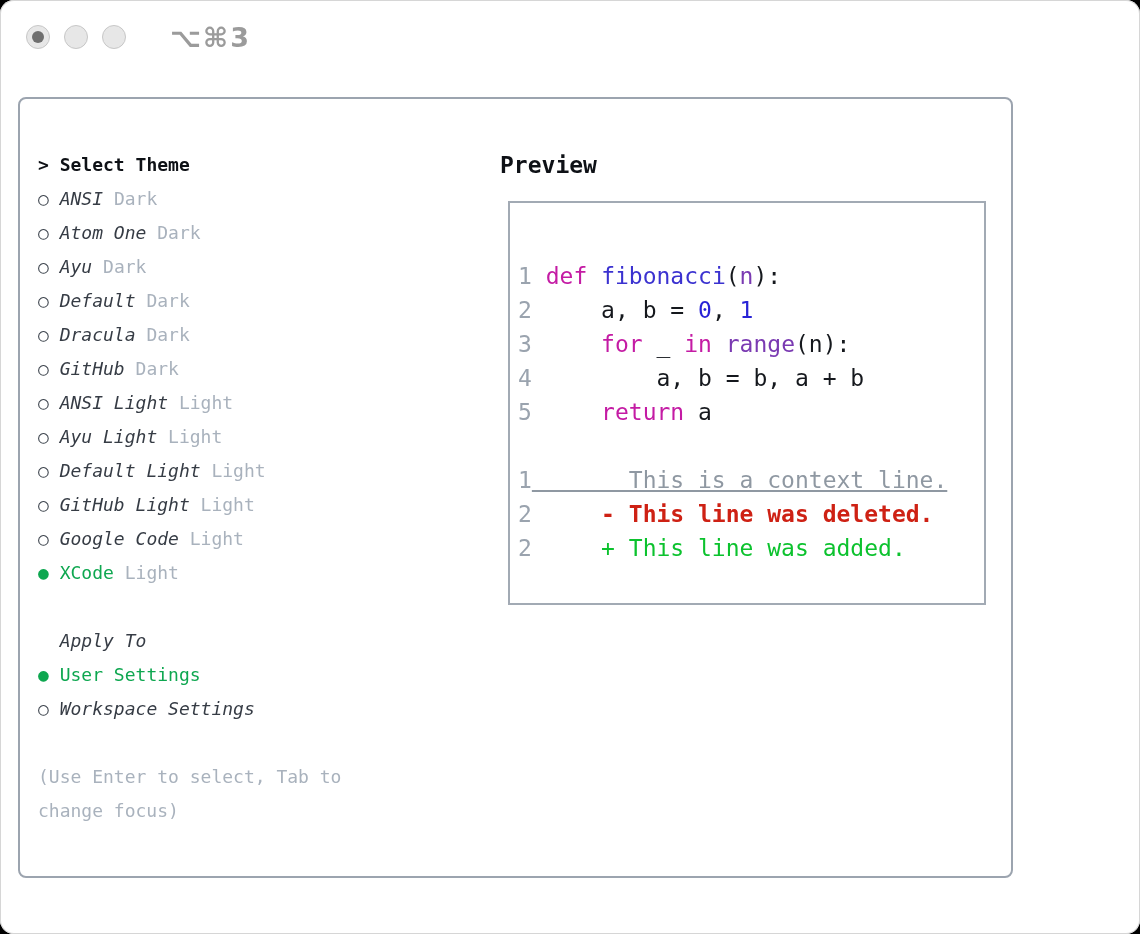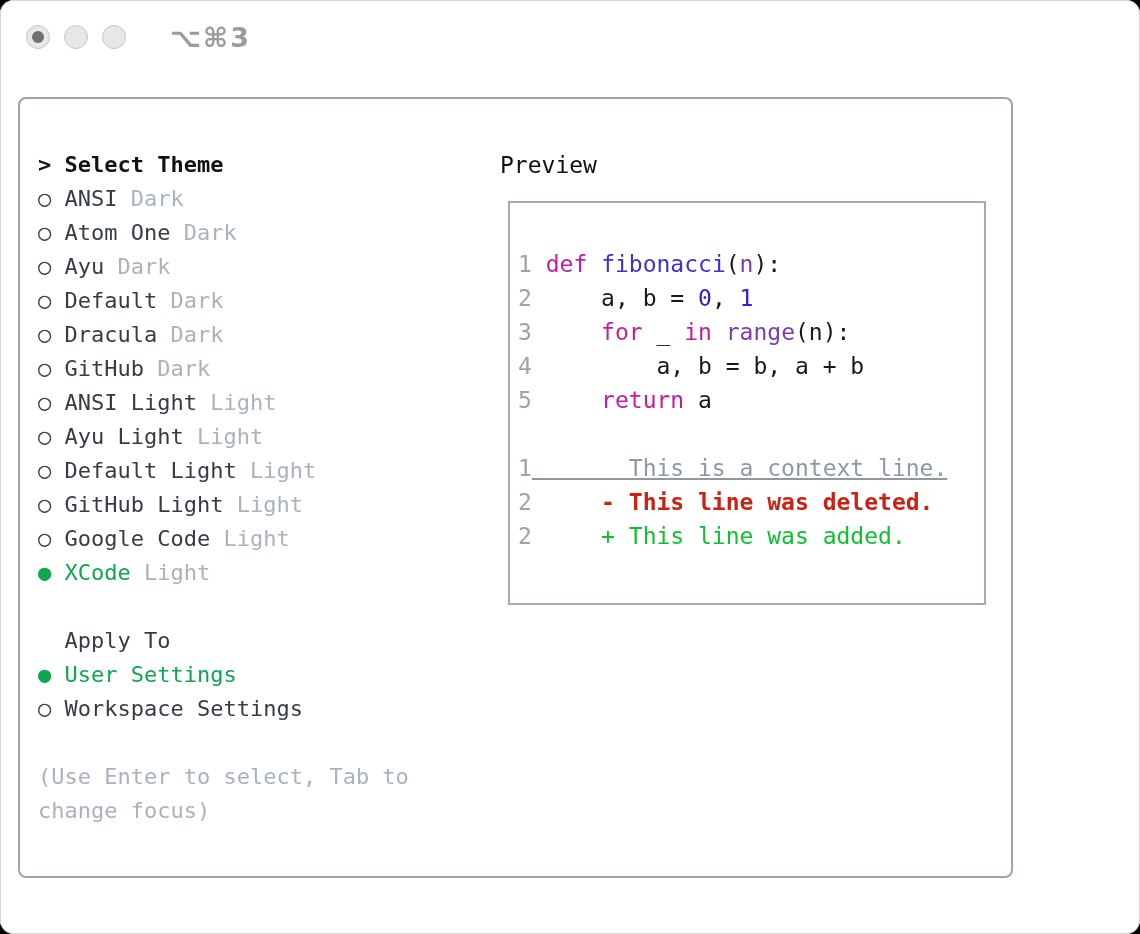--- a/index.html
+++ b/index.html
@@ -23,40 +23,40 @@
     color:var(--shortcut);font-family:"DejaVu Sans","Liberation Sans",sans-serif;
     letter-spacing:2px;
   }
   
   .content-box{
     position:absolute;left:18px;top:97px;width:995px;height:781px;
     border:2px solid var(--boxBorder);border-radius:8px;box-sizing:border-box;background:#fff;
   }
   
   .left-col{
-    position:absolute;left:38px;top:148px;font-size:22px;line-height:34px;white-space:pre;
+    position:absolute;left:38px;top:148px;font-size:18px;line-height:34px;white-space:pre;
   }
   .row{height:34px;}
   .bold{font-weight:bold;color:var(--heading);}
-  .t-name{color:var(--itemText);}
+  .t-name{color:var(--itemText);font-style:italic;}
   .t-ring{color:var(--ring);}
   .t-muted{color:var(--muted);}
   .t-green{color:var(--selGreen);}
   .hint{color:var(--muted);margin-top:48px;}
   
   .preview-title{
     position:absolute;left:500px;top:148px;font-size:23px;line-height:34px;
-    font-weight:normal;color:var(--heading);white-space:pre;
+    font-weight:bold;color:var(--heading);white-space:pre;
   }
   .preview-box{
     position:absolute;left:508px;top:201px;width:478px;height:404px;
     border:2px solid var(--previewBorder);box-sizing:border-box;background:#fff;overflow:hidden;
   }
   .code{
-    padding:44px 0 0 8px;font-size:23px;line-height:34px;white-space:pre;
+    padding:44px 0 0 8px;font-size:23px;line-height:34px;white-space:pre;margin-top:12px;
   }
   .code-line{height:34px;}
   .tok-ln{color:var(--lineNo);}
   .tok-kw{color:var(--kw);}
   .tok-fn{color:var(--fn);}
   .tok-pm{color:var(--pm);}
   .tok-nu{color:var(--nu);}
   .tok-pl{color:var(--codePlain);}
   .tok-ctx{color:var(--ctx);text-decoration:underline;}
   .tok-del{color:var(--del);font-weight:bold;}

